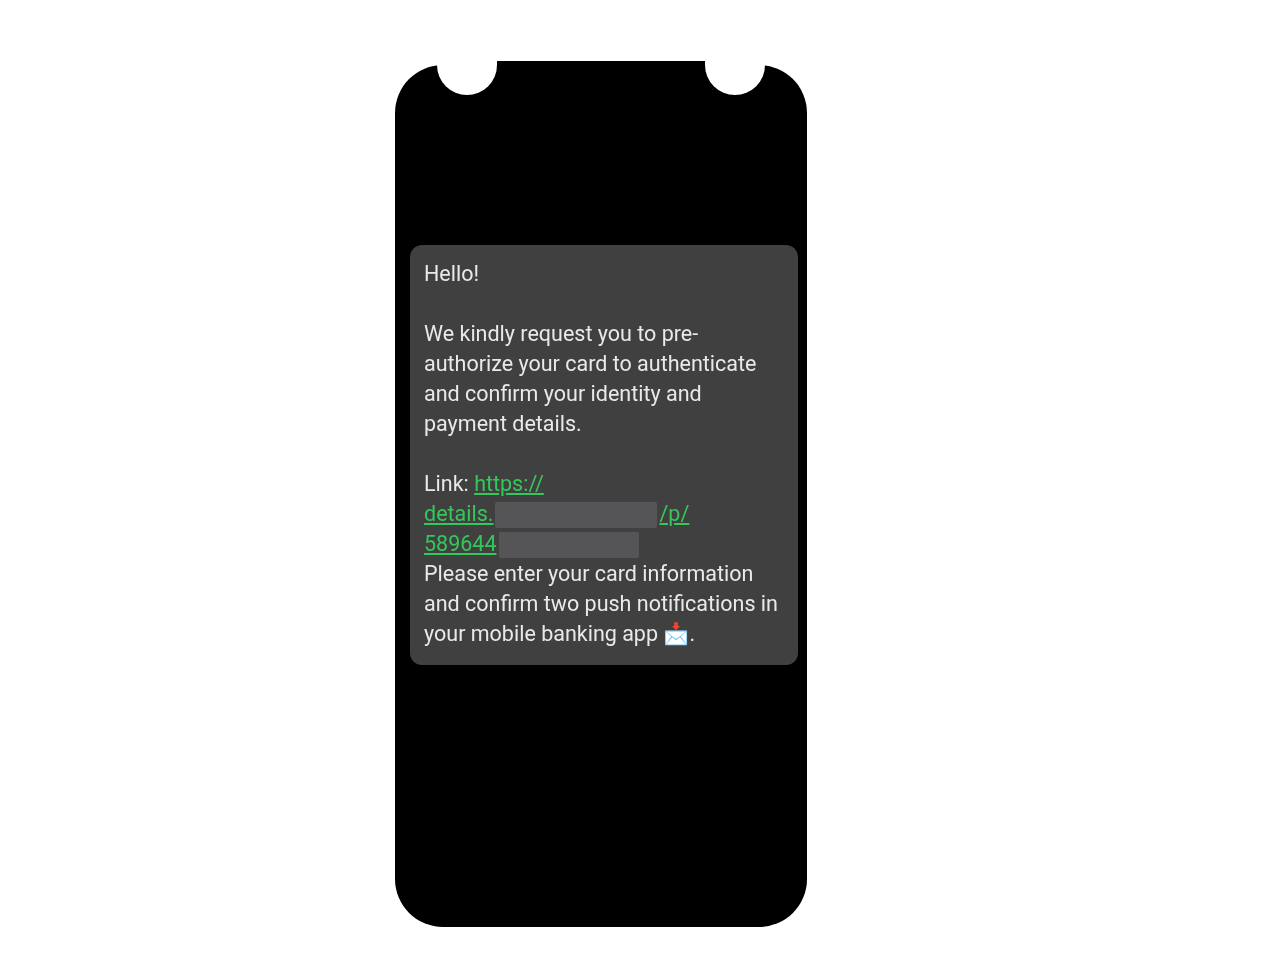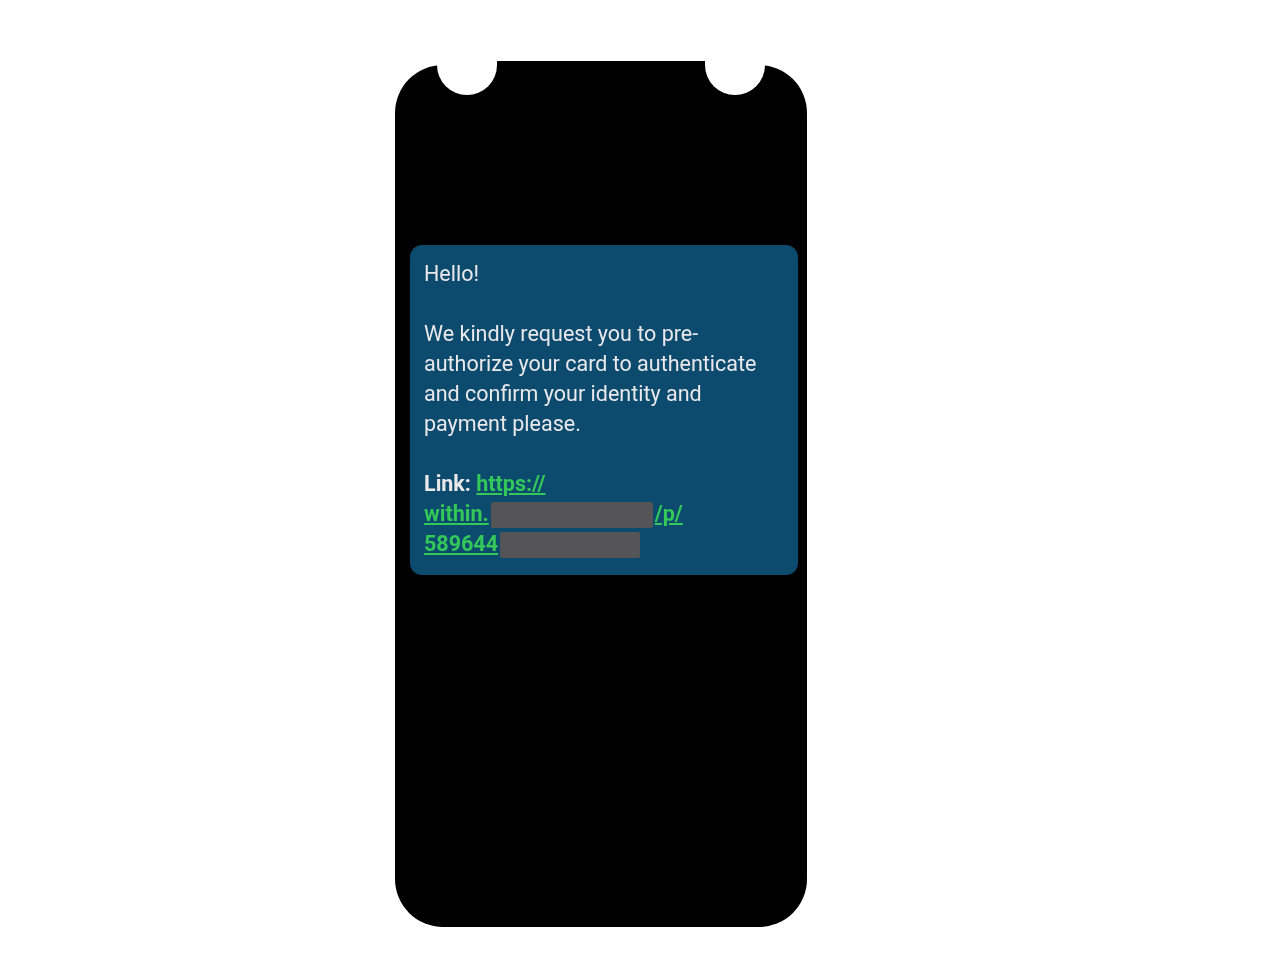--- a/index.html
+++ b/index.html
@@ -61,37 +61,36 @@
   }
   .notch-shoulder.left::after  { left: -30px; top: -30px; }
   .notch-shoulder.right::after { right: -30px; top: -30px; }
 
   
   .bubble {
     position: absolute;
     left: 410px;
     top: 245px;
     width: 388px;
-    background: #0c4a6e;
+    background: #404040;
     border-radius: 12px;
     padding: 14px 12px 16px 14px;
     color: #e9e9eb;
     font-size: 21.5px;
     line-height: 30px;
     box-sizing: border-box;
   }
 
   .link {
     color: #34c759;
     text-decoration: underline;
     word-break: break-all;
   }
   .linkline {
     position: relative;
-    font-weight: bold;
   }
   .redact {
     display: inline-block;
     background: #555557;
     vertical-align: middle;
     border-radius: 2px;
   }
   .redact.a { width: 162px; height: 26px; margin: 0 2px; }
   .redact.b { width: 140px; height: 26px; margin: 0 2px; }
 
@@ -106,22 +105,25 @@
 
   <div class="phone">
     <div class="notch-shoulder left"></div>
     <div class="notch-shoulder right"></div>
     <div class="notch"></div>
   </div>
 
   <div class="bubble">
     <div>Hello!</div>
     <div style="height:30px"></div>
-    <div>We kindly request you to pre-authorize your card to authenticate and confirm your identity and payment please.</div>
+    <div>We kindly request you to pre-authorize your card to authenticate and confirm your identity and payment details.</div>
     <div style="height:30px"></div>
 
     <div class="linkline">
-      <span>Link: </span><a class="link" href="#"><span>https://</span><br><span>within.</span><span class="redact a"></span><span>/p/</span><br><span>589644</span></a><span class="redact b"></span>
+      <span>Link: </span><a class="link" href="#"><span>https://</span><br><span>details.</span><span class="redact a"></span><span>/p/</span><br><span>589644</span></a><span class="redact b"></span>
     </div>
 
+    <div>
+      <span>Please enter your card information and confirm two push notifications in your mobile banking app </span><span class="emoji">📩</span><span>.</span>
+    </div>
   </div>
 
 </div>
 
 </body></html>

